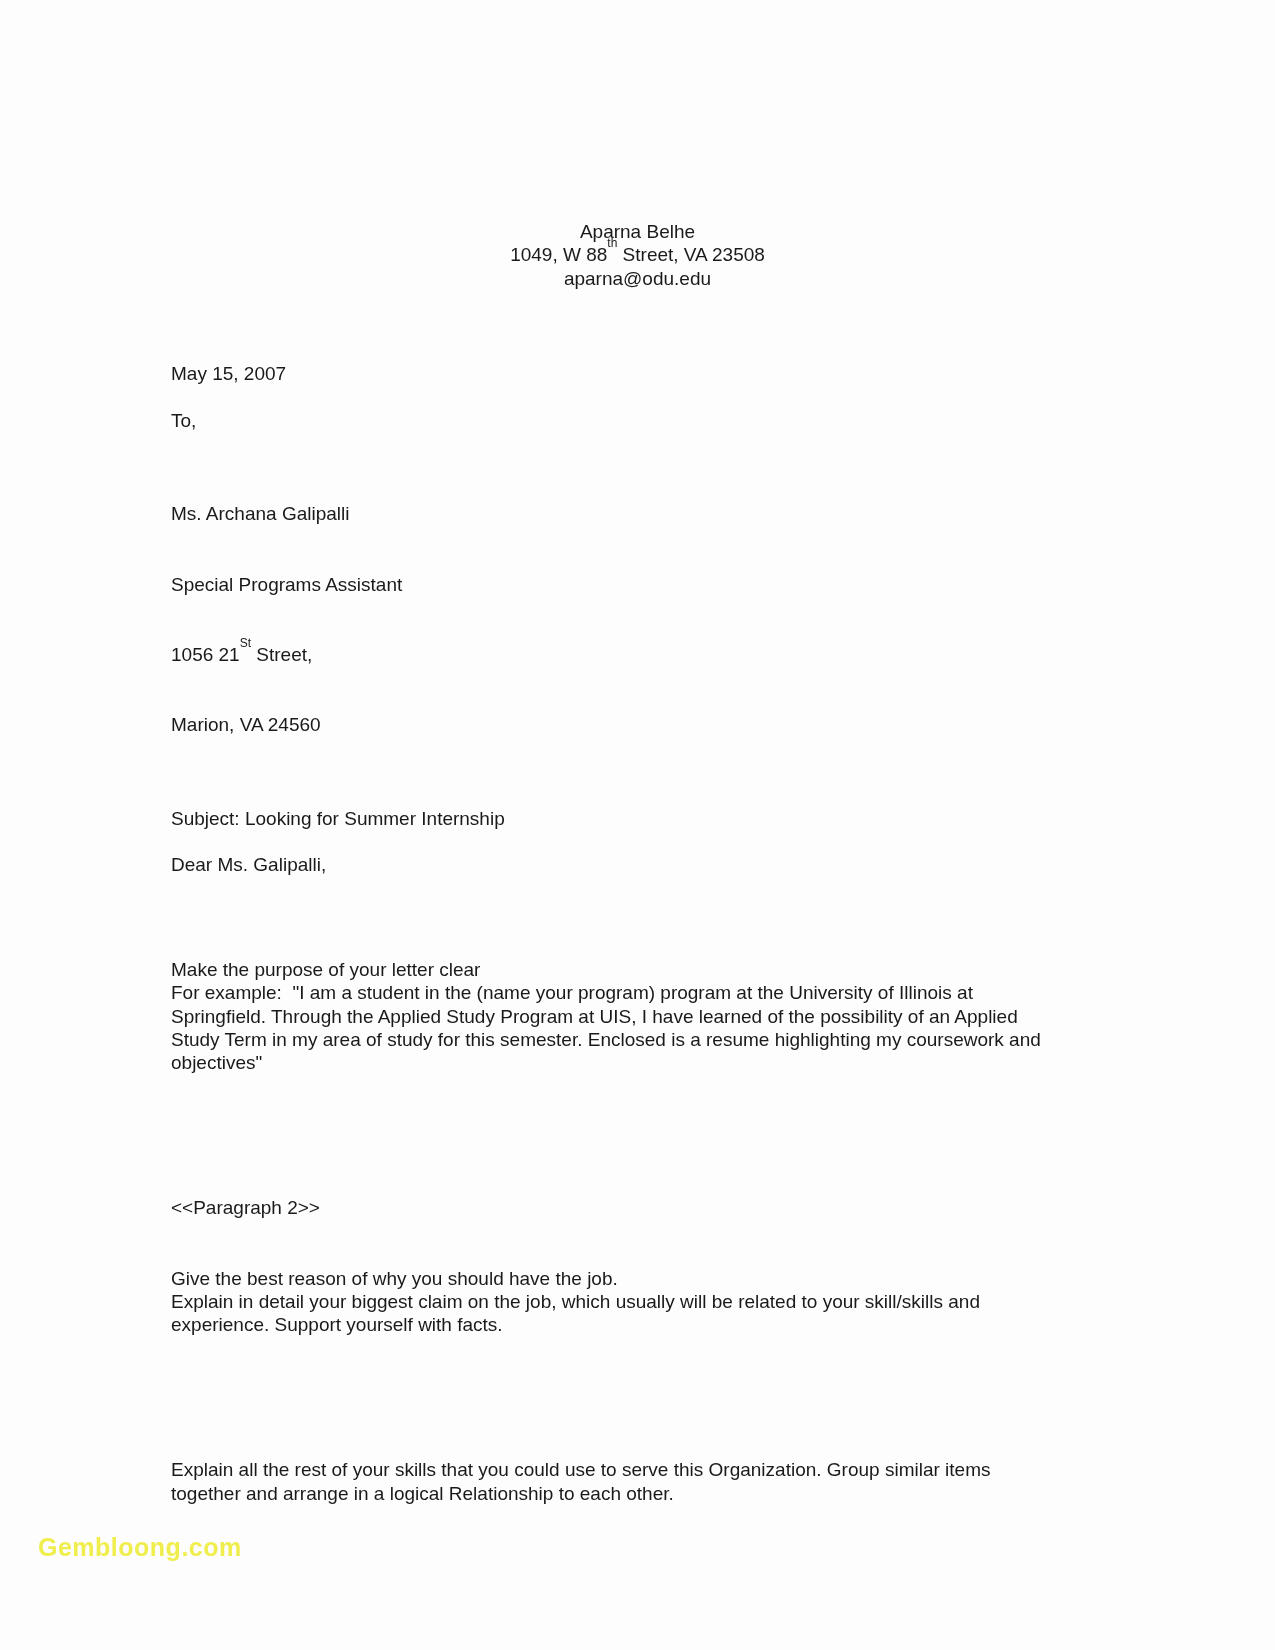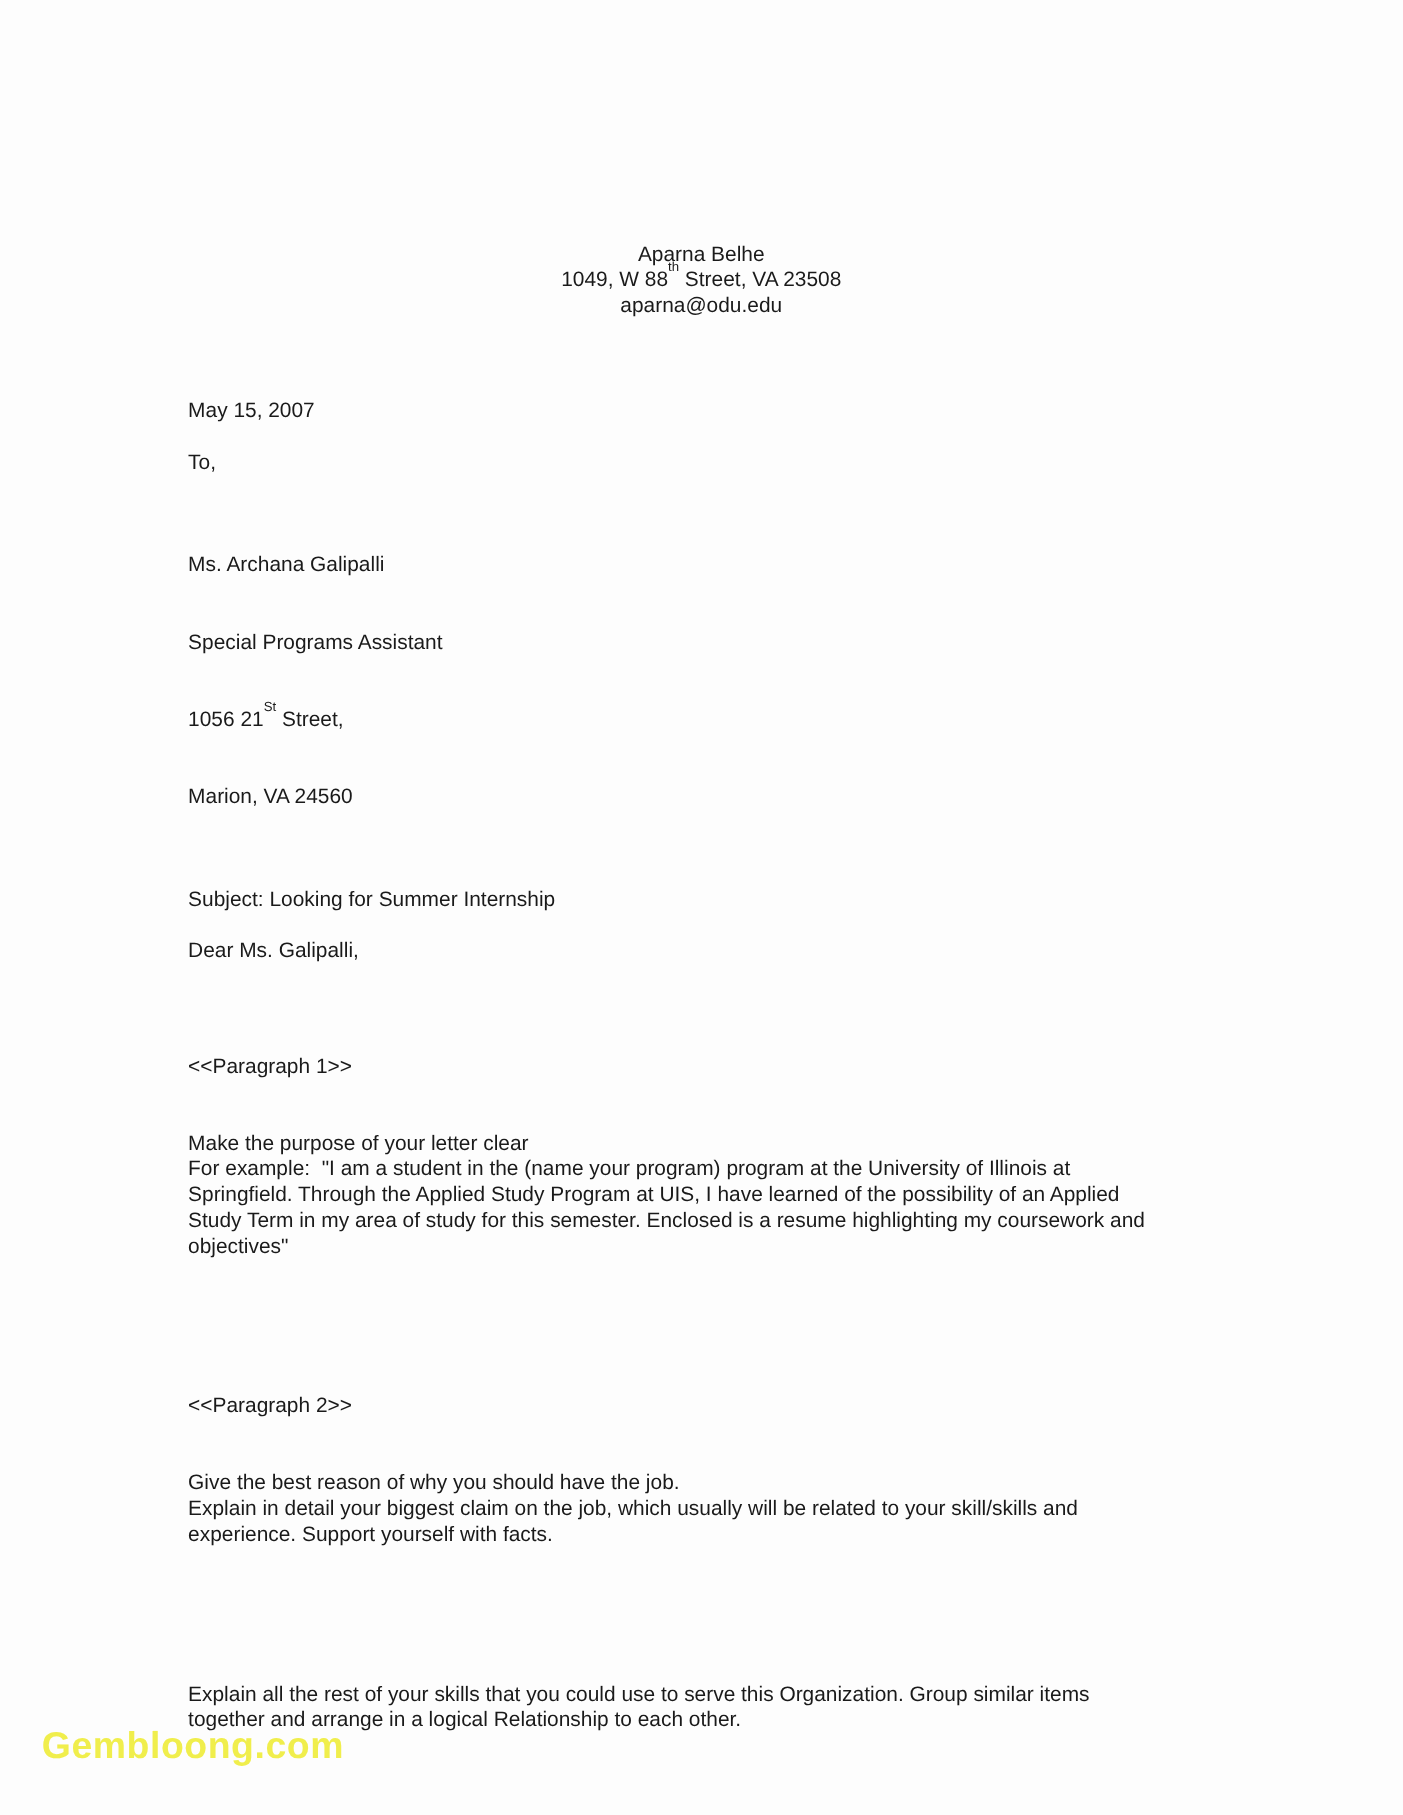--- a/index.html
+++ b/index.html
@@ -34,22 +34,22 @@
   sup.ord {
     font-size: 12px;
     line-height: 0;
     position: relative;
     top: -7px;
     letter-spacing: 0;
   }
   .watermark {
     position: absolute;
     left: 38px;
-    top: 1576px;
-    font-size: 34px;
+    top: 1536px;
+    font-size: 25px;
     font-weight: bold;
     letter-spacing: 0.5px;
     color: #f0ee4c;
   }
 </style>
 </head>
 <body>
 
 <div class="page">
 
@@ -70,21 +70,20 @@
       <div>Special Programs Assistant</div>
       <div><span>1056 21</span><sup class="ord">St</sup><span> Street,</span></div>
       <div>Marion, VA 24560</div>
     </div>
 
     <div class="block">Subject: Looking for Summer Internship</div>
 
     <div class="block greeting-block">Dear Ms. Galipalli,</div>
 
     <div class="para">
-      <div>&lt;&lt;Paragraph 1&gt;&gt;</div>
       <div>Make the purpose of your letter clear
 For example:  "I am a student in the (name your program) program at the University of Illinois at
 Springfield. Through the Applied Study Program at UIS, I have learned of the possibility of an Applied
 Study Term in my area of study for this semester. Enclosed is a resume highlighting my coursework and
 objectives"</div>
     </div>
 
     <div class="para">
       <div>&lt;&lt;Paragraph 2&gt;&gt;</div>
       <div>Give the best reason of why you should have the job.

